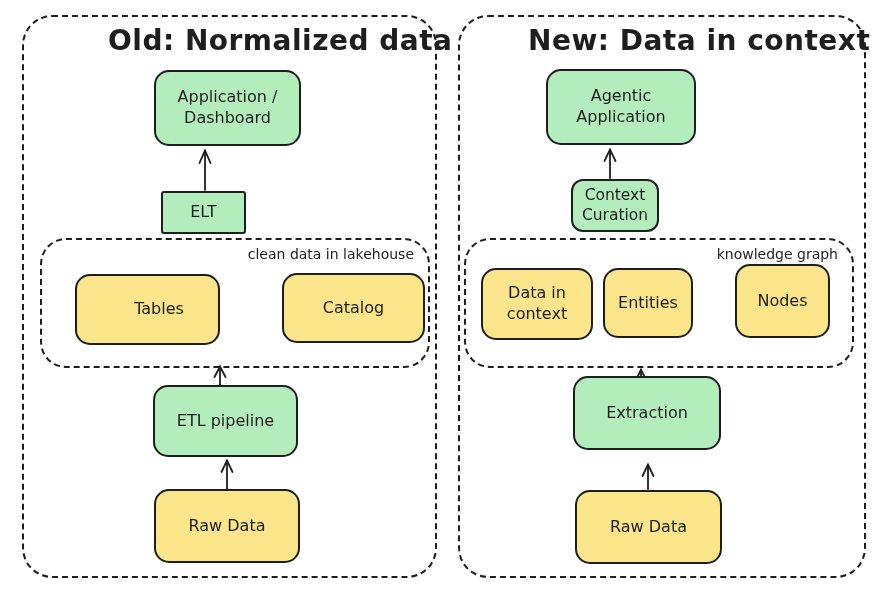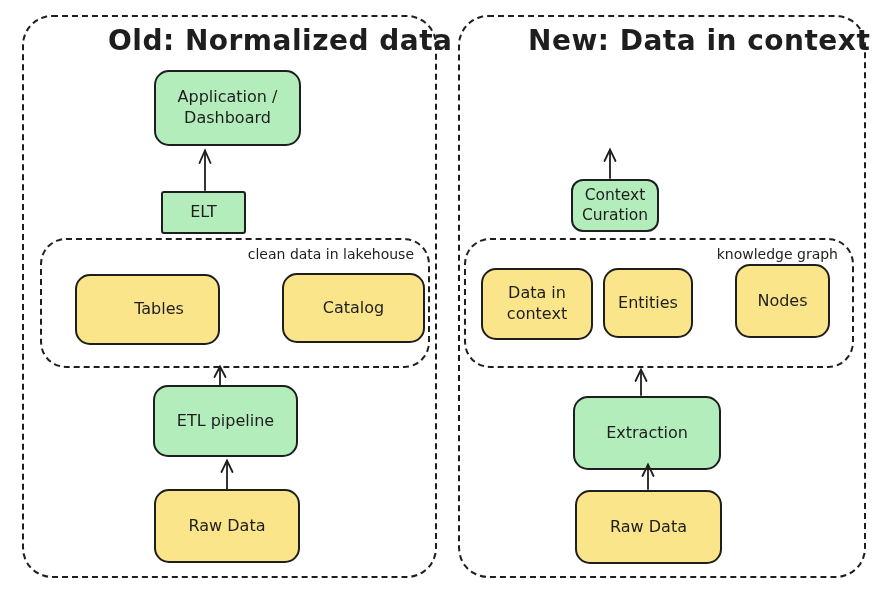--- a/index.html
+++ b/index.html
@@ -85,20 +85,24 @@
   </div>
 
   <div class="node yellow" style="left:154px;top:489px;width:146px;height:74px;">
     <span class="line">Raw Data</span>
   </div>
 
   <div class="panel" style="left:458px;top:15px;width:408px;height:563px;"></div>
 
   <div class="panel-title" style="top:24px;left:528px;">New: Data in context</div>
 
+  <div class="node green" style="left:546px;top:69px;width:150px;height:76px;">
+    <span class="line">Agentic</span>
+    <span class="line">Application</span>
+  </div>
 
   <div class="arrow" style="left:600px;top:146px;height:33px;">
     <svg width="20" height="33" viewBox="0 0 20 33" fill="none" stroke="#1e1e1e" stroke-width="1.8" stroke-linecap="round">
       <line x1="10" y1="32" x2="10" y2="4"></line>
       <polyline points="4.5,15 10,3.5 15.5,15"></polyline>
     </svg>
   </div>
 
   <div class="node green" style="left:571px;top:179px;width:88px;height:53px;border-radius:12px;font-size:15.5px;line-height:1.25;">
     <span class="line">Context</span>
@@ -122,21 +126,21 @@
     <span class="line">Nodes</span>
   </div>
 
   <div class="arrow" style="left:631px;top:366px;height:30px;">
     <svg width="20" height="30" viewBox="0 0 20 30" fill="none" stroke="#1e1e1e" stroke-width="1.8" stroke-linecap="round">
       <line x1="10" y1="29" x2="10" y2="4"></line>
       <polyline points="4.5,15 10,3.5 15.5,15"></polyline>
     </svg>
   </div>
 
-  <div class="node green" style="left:573px;top:396px;width:148px;height:74px;">
+  <div class="node green" style="left:573px;top:376px;width:148px;height:74px;">
     <span class="line">Extraction</span>
   </div>
 
   <div class="arrow" style="left:638px;top:461px;height:29px;">
     <svg width="20" height="29" viewBox="0 0 20 29" fill="none" stroke="#1e1e1e" stroke-width="1.8" stroke-linecap="round">
       <line x1="10" y1="28" x2="10" y2="4"></line>
       <polyline points="4.5,15 10,3.5 15.5,15"></polyline>
     </svg>
   </div>
 

